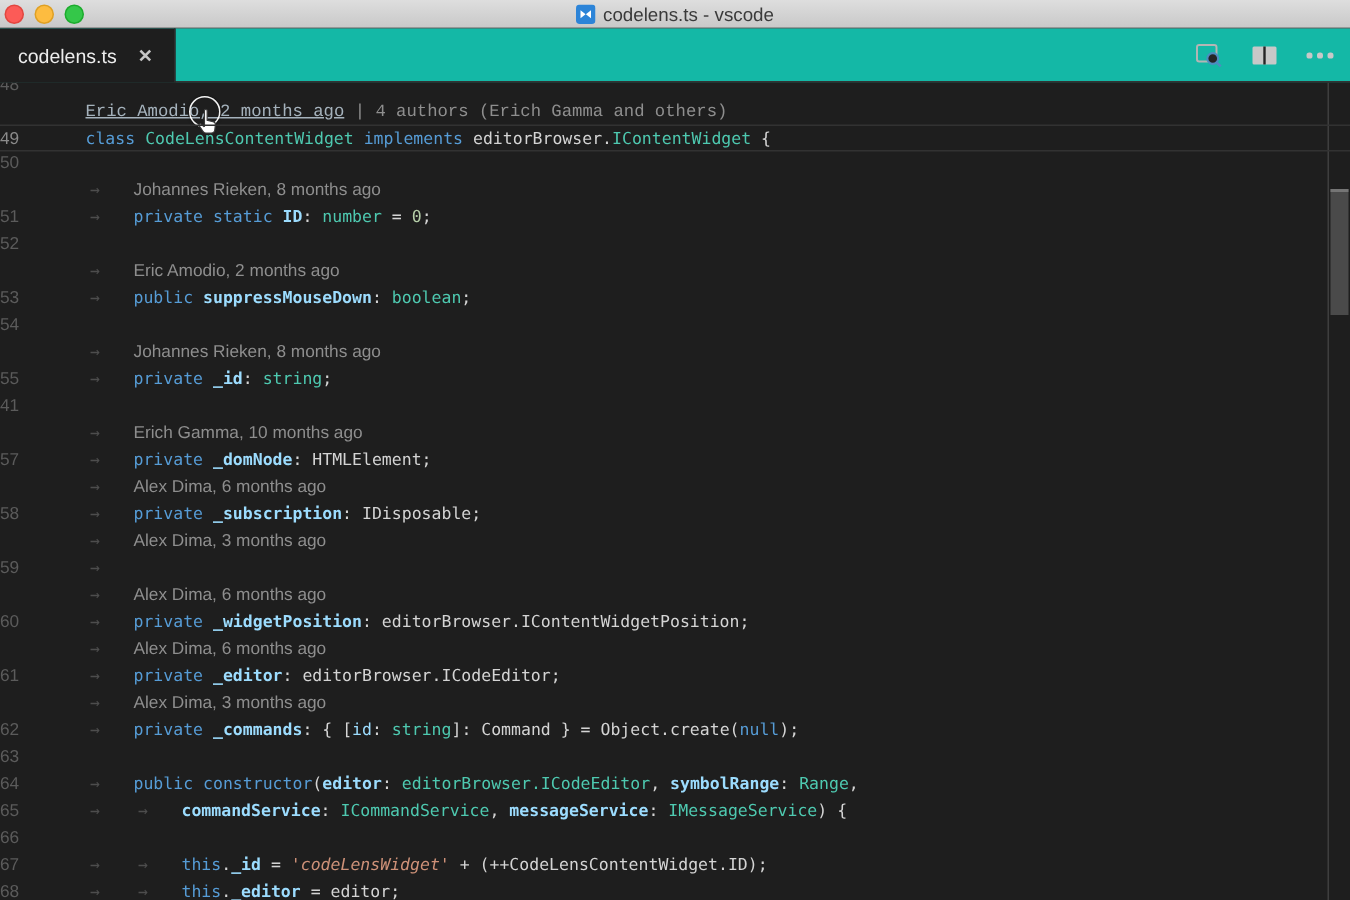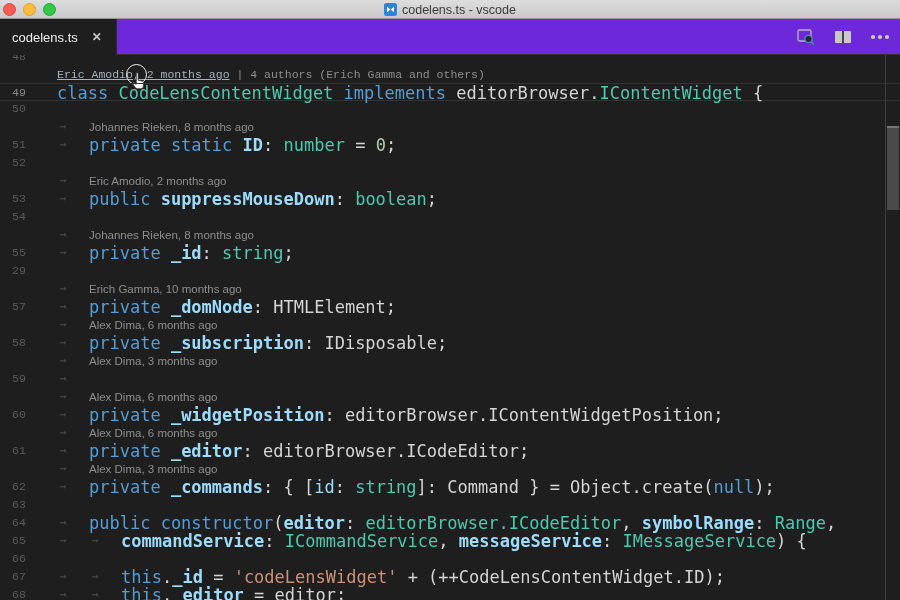--- a/index.html
+++ b/index.html
@@ -14,57 +14,57 @@
   .light { width:13px; height:13px; border-radius:50%; }
   .light.red   { background:#FC5B57; border:0.5px solid #E2463F; }
   .light.yellow{ background:#FDBC40; border:0.5px solid #DFA023; }
   .light.green { background:#34C749; border:0.5px solid #1BAC2C; }
   .title-group { position:absolute; left:0; right:0; top:0; height:19px;
     display:flex; align-items:center; justify-content:center; gap:5px; }
   .window-title { font-size:12.5px; color:#3A3A3A; }
 
   
   .tabbar { position:absolute; top:19px; left:0; width:900px; height:36px;
-    background:#6d28d9; border-bottom:1px solid #333333; display:flex; }
+    background:#14b8a6; border-bottom:1px solid #333333; display:flex; }
   .tab { position:relative; height:36px; padding:0 14px 0 12px; background:#1E1E1E;
     display:flex; align-items:center; gap:14px; margin-bottom:-1px; z-index:2;
     border-right:1px solid #2B2B2B; }
   .tab-label { color:#EDEDED; font-size:13px; }
   .tab-close { color:#C5C5C5; font-size:12px; font-weight:bold; cursor:pointer; line-height:1; }
   .tab-actions { position:absolute; right:8px; top:0; height:36px; display:flex;
     align-items:center; gap:13px; }
   .action-btn { display:flex; align-items:center; justify-content:center; width:24px; height:26px; }
   .dots { display:flex; gap:3.5px; align-items:center; }
   .dots i { width:3.5px; height:3.5px; border-radius:50%; background:#C8C8C8; }
 
   
   .editor { position:absolute; top:55px; left:0; width:900px; height:545px;
     overflow:hidden; background:#1E1E1E; }
   .rows { position:relative; margin-top:-7px; }
   .row { position:relative; height:18px; width:900px; }
   .row.active { border-top:1px solid #323232; border-bottom:1px solid #323232;
     height:18px; margin-top:-1px; margin-bottom:-1px; z-index:1; }
-  .lnum { position:absolute; left:0; top:0; width:38px; text-align:center;
-    font-family:Liberation Mono, monospace;
+  .lnum { position:absolute; left:0; top:0; width:38px; text-align:left;
+    font-family:Liberation Sans, sans-serif;
     font-size:11.5px; line-height:18px; color:#5B5B5B; }
   .row.active .lnum { color:#8A8A8A; }
   .arrow { position:absolute; top:0; font-family:"DejaVu Sans Mono","Liberation Mono",monospace;
     font-size:11px; line-height:18px; color:#4D4D4D; }
   .codeline { position:absolute; top:0; white-space:pre;
     font-family:"DejaVu Sans Mono","Liberation Mono",monospace;
-    font-size:17px; line-height:18px; color:#D4D4D4; }
+    font-size:11px; line-height:18px; color:#D4D4D4; }
   .lensline { position:absolute; top:0; white-space:pre; font-size:11.5px;
     line-height:18px; color:#8E8E8E; }
   .lens-link { color:#A5B2BC; text-decoration:underline; cursor:pointer; }
   .tk-kw  { color:#569CD6; }
   .tk-type{ color:#4EC9B0; }
   .tk-mem { color:#9CDCFE; font-weight:bold; }
   .tk-prm { color:#9CDCFE; }
   .tk-pl  { color:#D4D4D4; }
-  .tk-str { color:#CE9178; }
+  .tk-str { color:#CE9178;font-style:italic; }
   .tk-num { color:#B5CEA8; }
 
   
   .sb-line { position:absolute; top:0; bottom:0; left:885px; width:1px; background:#3E3E3E; }
   .sb-thumb { position:absolute; left:887px; top:71px; width:12px; height:84px;
     background:#4A4A4A; border-top:2px solid #757575; }
 
   
   .click-ring { position:absolute; left:126px; top:9px; width:21px; height:21px;
     border:1.5px solid rgba(255,255,255,0.95); border-radius:50%;
@@ -170,21 +170,21 @@
         <span class="lnum"></span>
         <span class="arrow" style="left: 60px;">→</span>
         <div class="lensline" style="left: 89px;"><span>Johannes Rieken, 8 months ago</span></div>
       </div>
       <div class="row">
         <span class="lnum">55</span>
         <span class="arrow" style="left: 60px;">→</span>
         <div class="codeline" style="left: 89px;"><span class="tk-kw">private </span><span class="tk-mem">_id</span><span class="tk-pl">: </span><span class="tk-type">string</span><span class="tk-pl">;</span></div>
       </div>
       <div class="row">
-        <span class="lnum">29</span>
+        <span class="lnum">41</span>
         <div class="codeline" style="left: 57px;"></div>
       </div>
       <div class="row">
         <span class="lnum"></span>
         <span class="arrow" style="left: 60px;">→</span>
         <div class="lensline" style="left: 89px;"><span>Erich Gamma, 10 months ago</span></div>
       </div>
       <div class="row">
         <span class="lnum">57</span>
         <span class="arrow" style="left: 60px;">→</span>

